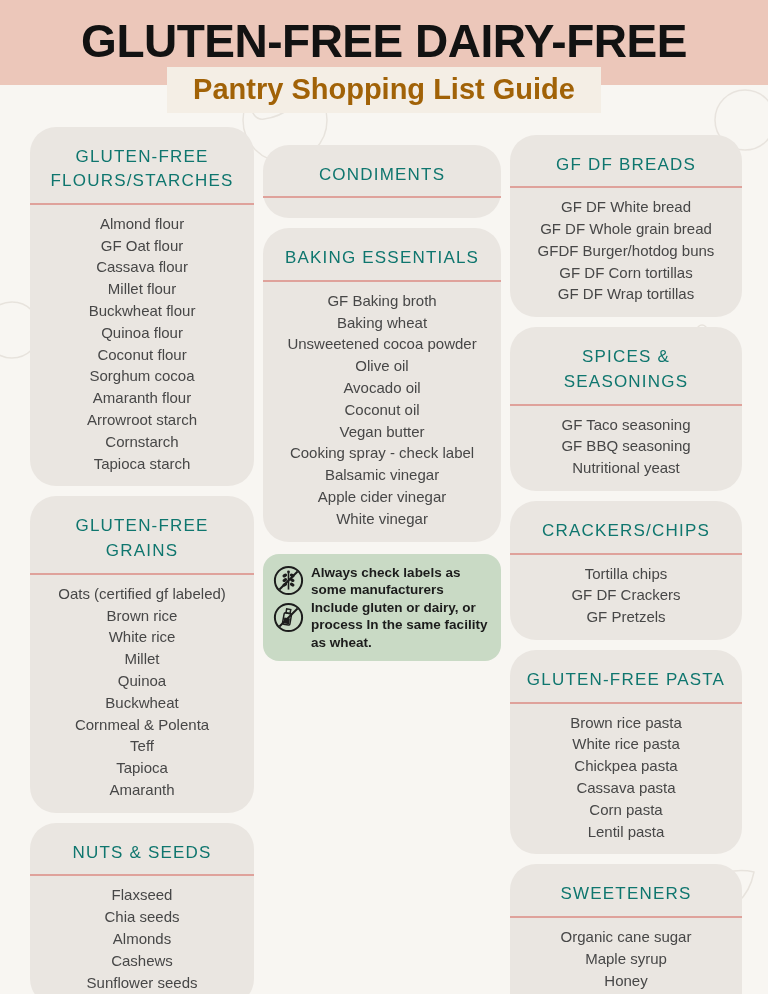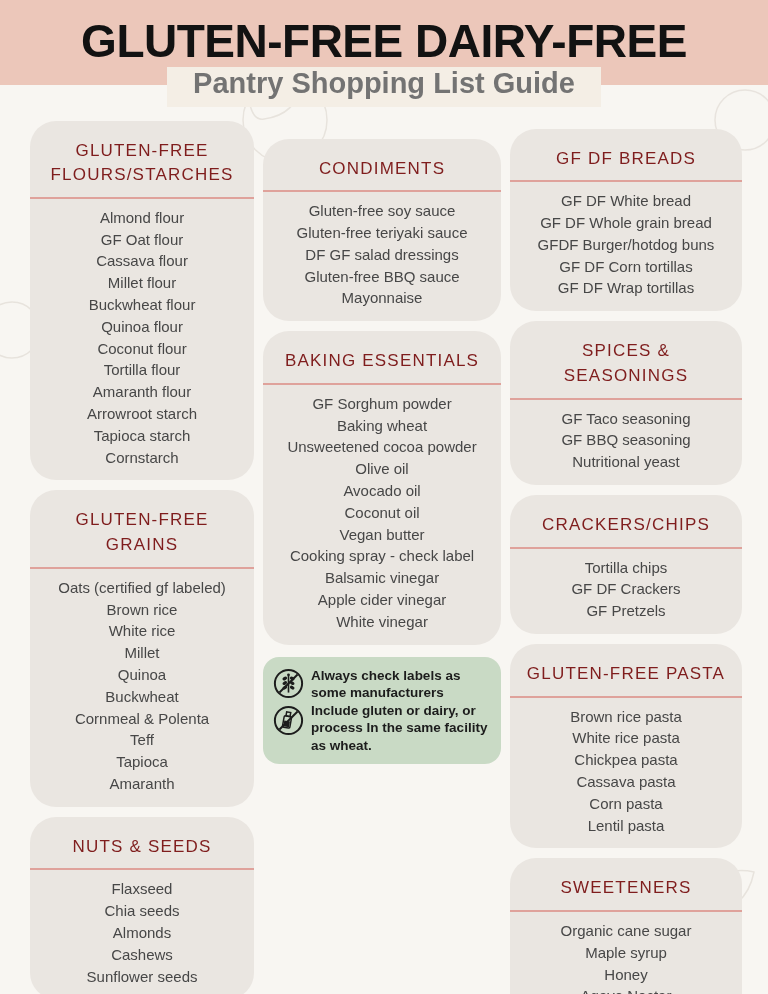--- a/index.html
+++ b/index.html
@@ -16,37 +16,37 @@
 
   
   .header-band { background:#ecc7ba; height:78px; padding-top:16px; text-align:center; }
   .header-title {
     font-size:46px; font-weight:bold; letter-spacing:-0.5px; color:#121212;
     line-height:1.1;
   }
   .subtitle-wrap { display:flex; justify-content:center; margin-top:0; position:relative; }
   .subtitle-band { background:#ecc7ba; height:18px; position:absolute; top:0; left:0; right:0; }
   .subtitle-box {
-    position:relative; background:#f4eee5; padding:0 26px 7px;
-    font-size:29px; font-weight:bold; color:#737373;
+    position:relative; background:#f4eee5; padding:6px 26px 7px;
+    font-size:29px; font-weight:bold; color:#a16207;
   }
 
   
   .cols { flex:1; display:flex; padding:14px 26px 0 30px; gap:9px; }
   .col { display:flex; flex-direction:column; gap:10px; }
   .col-left  { width:226px; }
   .col-mid   { width:240px; padding-top:18px; }
   .col-right { width:234px; padding-top:8px; }
 
   .card {
     background:#eae6e1; border-radius:26px; padding:14px 14px 12px;
     text-align:center;
   }
   .card-title {
-    font-size:17px; letter-spacing:1.2px; color:#7f1d1d; font-weight:500;
+    font-size:17px; letter-spacing:1.2px; color:#0f766e; font-weight:500;
     line-height:1.45; padding:4px 2px 0;
   }
   .card-divider {
     border:none; border-top:2px solid #dfa29b;
     margin:9px -14px 8px; 
   }
   .item { font-size:15px; line-height:1.32; color:#474747; padding:1px 0; }
 
   
   .note {
@@ -97,25 +97,25 @@
     <div class="card-title">GLUTEN-FREE FLOURS/STARCHES</div>
     <hr class="card-divider">
     <div>
             <div class="item">Almond flour</div>
             <div class="item">GF Oat flour</div>
             <div class="item">Cassava flour</div>
             <div class="item">Millet flour</div>
             <div class="item">Buckwheat flour</div>
             <div class="item">Quinoa flour</div>
             <div class="item">Coconut flour</div>
-            <div class="item">Tortilla flour</div>
+            <div class="item">Sorghum cocoa</div>
             <div class="item">Amaranth flour</div>
             <div class="item">Arrowroot starch</div>
+            <div class="item">Cornstarch</div>
             <div class="item">Tapioca starch</div>
-            <div class="item">Cornstarch</div>
           </div>
   </div>
 
   <div class="card">
     <div class="card-title">GLUTEN-FREE GRAINS</div>
     <hr class="card-divider">
     <div>
             <div class="item">Oats (certified gf labeled)</div>
             <div class="item">Brown rice</div>
             <div class="item">White rice</div>
@@ -140,34 +140,27 @@
             <div class="item">Sunflower seeds</div>
           </div>
   </div>
 </div>
     <div class="col col-mid">
 
 
   <div class="card">
     <div class="card-title">CONDIMENTS</div>
     <hr class="card-divider">
-    <div>
-            <div class="item">Gluten-free soy sauce</div>
-            <div class="item">Gluten-free teriyaki sauce</div>
-            <div class="item">DF GF salad dressings</div>
-            <div class="item">Gluten-free BBQ sauce</div>
-            <div class="item">Mayonnaise</div>
-          </div>
   </div>
 
   <div class="card">
     <div class="card-title">BAKING ESSENTIALS</div>
     <hr class="card-divider">
     <div>
-            <div class="item">GF Sorghum powder</div>
+            <div class="item">GF Baking broth</div>
             <div class="item">Baking wheat</div>
             <div class="item">Unsweetened cocoa powder</div>
             <div class="item">Olive oil</div>
             <div class="item">Avocado oil</div>
             <div class="item">Coconut oil</div>
             <div class="item">Vegan butter</div>
             <div class="item">Cooking spray - check label</div>
             <div class="item">Balsamic vinegar</div>
             <div class="item">Apple cider vinegar</div>
             <div class="item">White vinegar</div>

